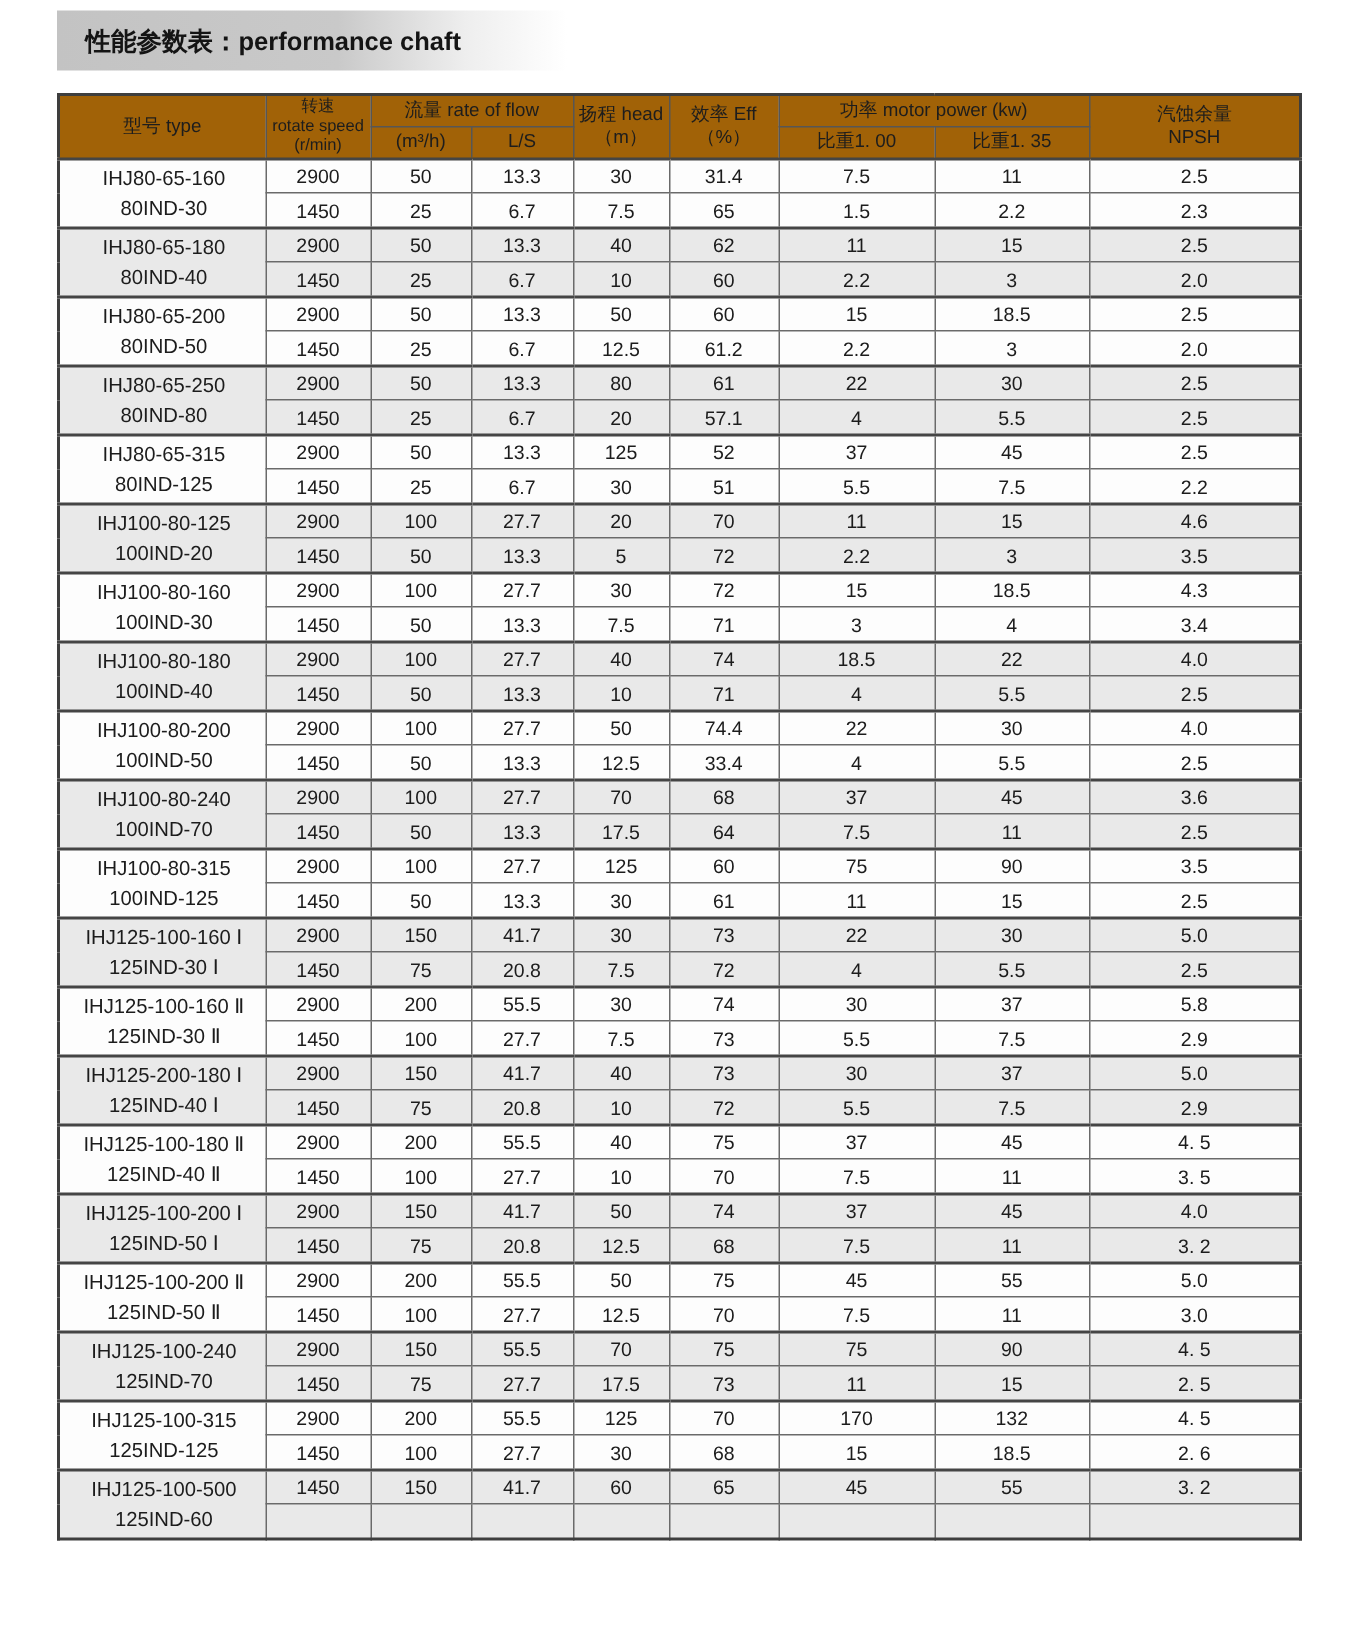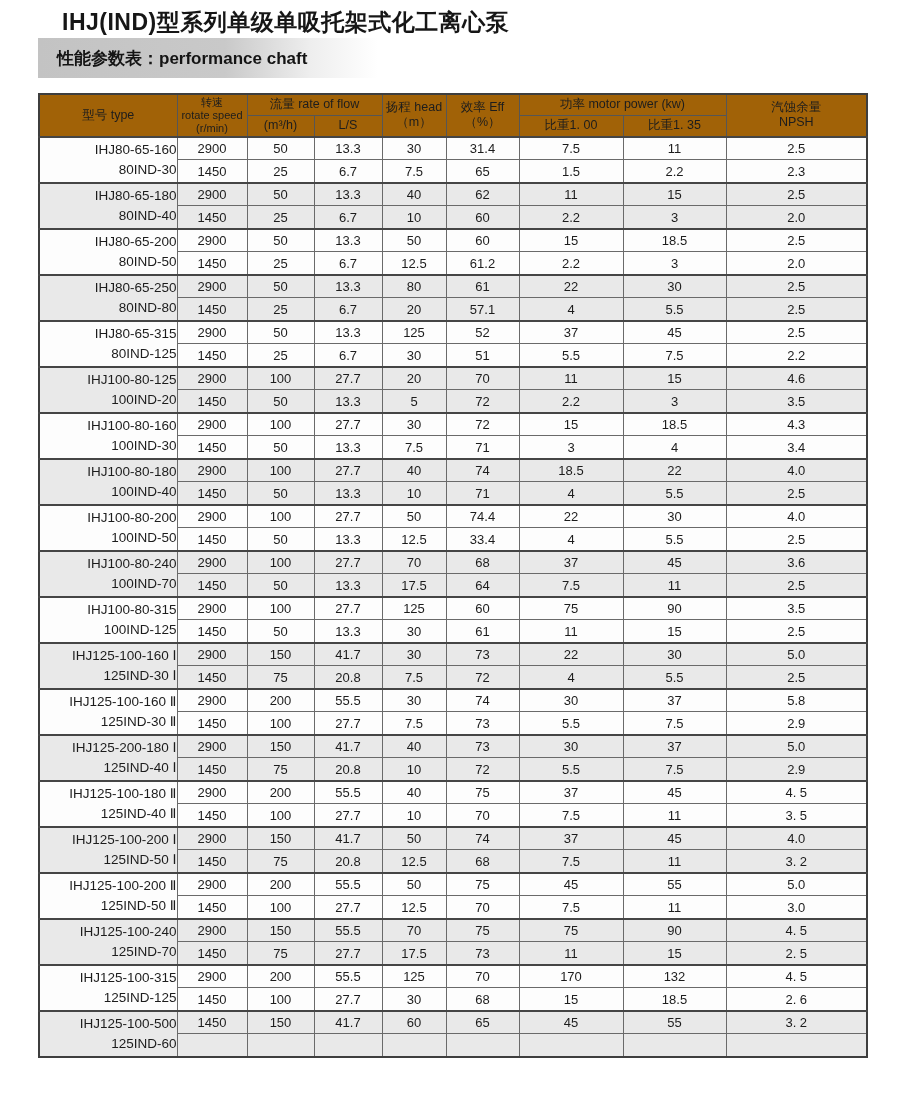--- a/index.html
+++ b/index.html
@@ -62,32 +62,31 @@
     text-align: center;
     font-size: 13px;
     height: 23px;
     padding: 0;
     color: #1c1c1c;
     background: #fdfdfd;
   }
   .perf tr.shaded td { background: #e9e9e9; }
   .perf tr.group-start td { border-top: 2px solid #454545; }
   .perf td.type-cell {
-    text-align: right;
+    text-align: center;
     padding-left: 2px;
     font-size: 13.5px;
     line-height: 1.45;
   }
 </style>
 </head>
 <body>
 
 <div class="page">
 
-  <h1 class="doc-title">IHJ(IND)型系列单级单吸托架式化工离心泵</h1>
 
   <div class="section-bar">
     <span>性能参数表：performance chaft</span>
   </div>
 
   <table class="perf">
     <colgroup>
       <col style="width:138px">
         <col style="width:70px">
         <col style="width:67px">

